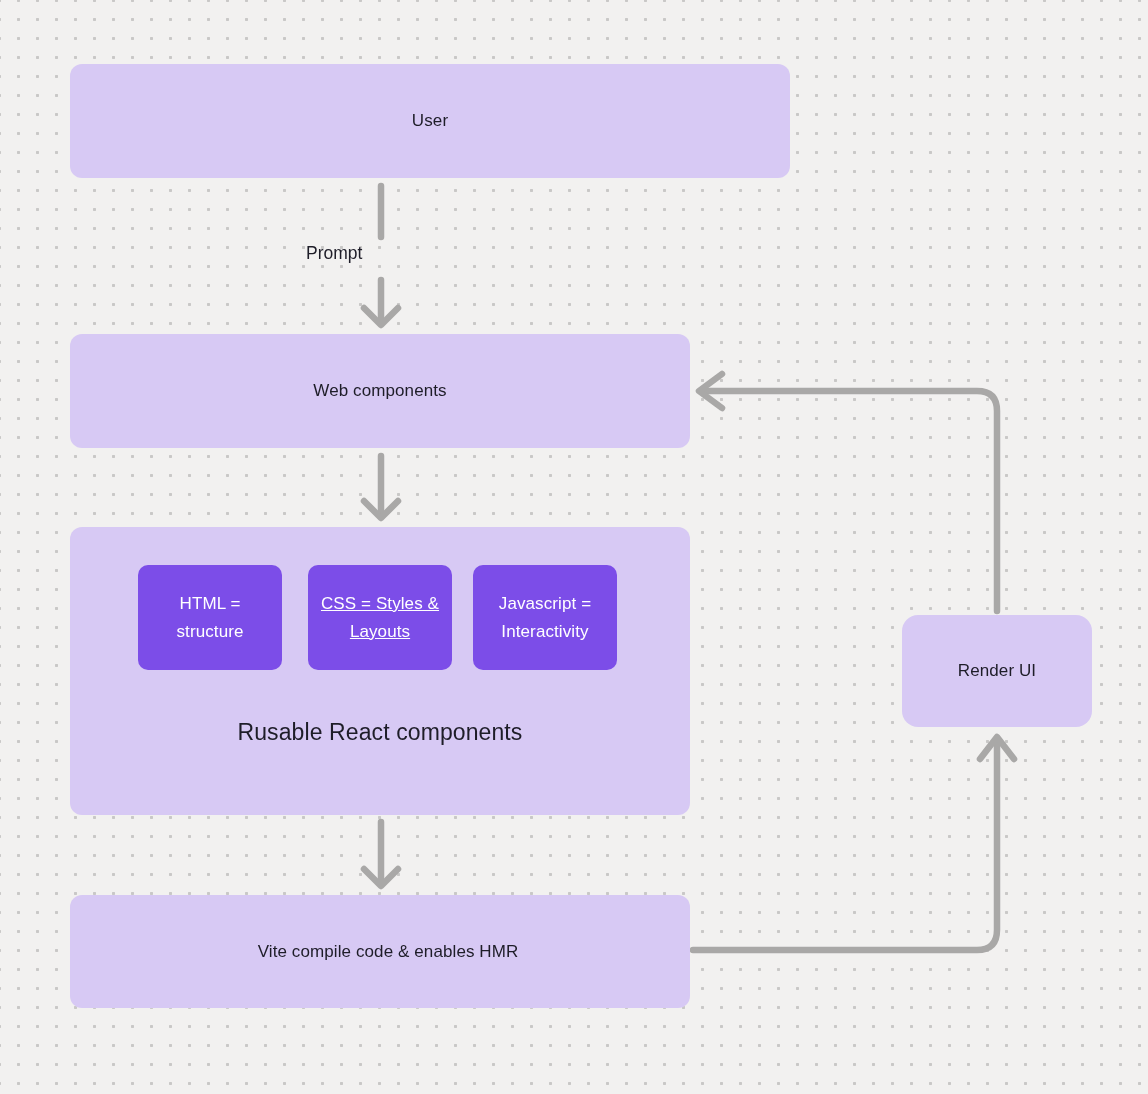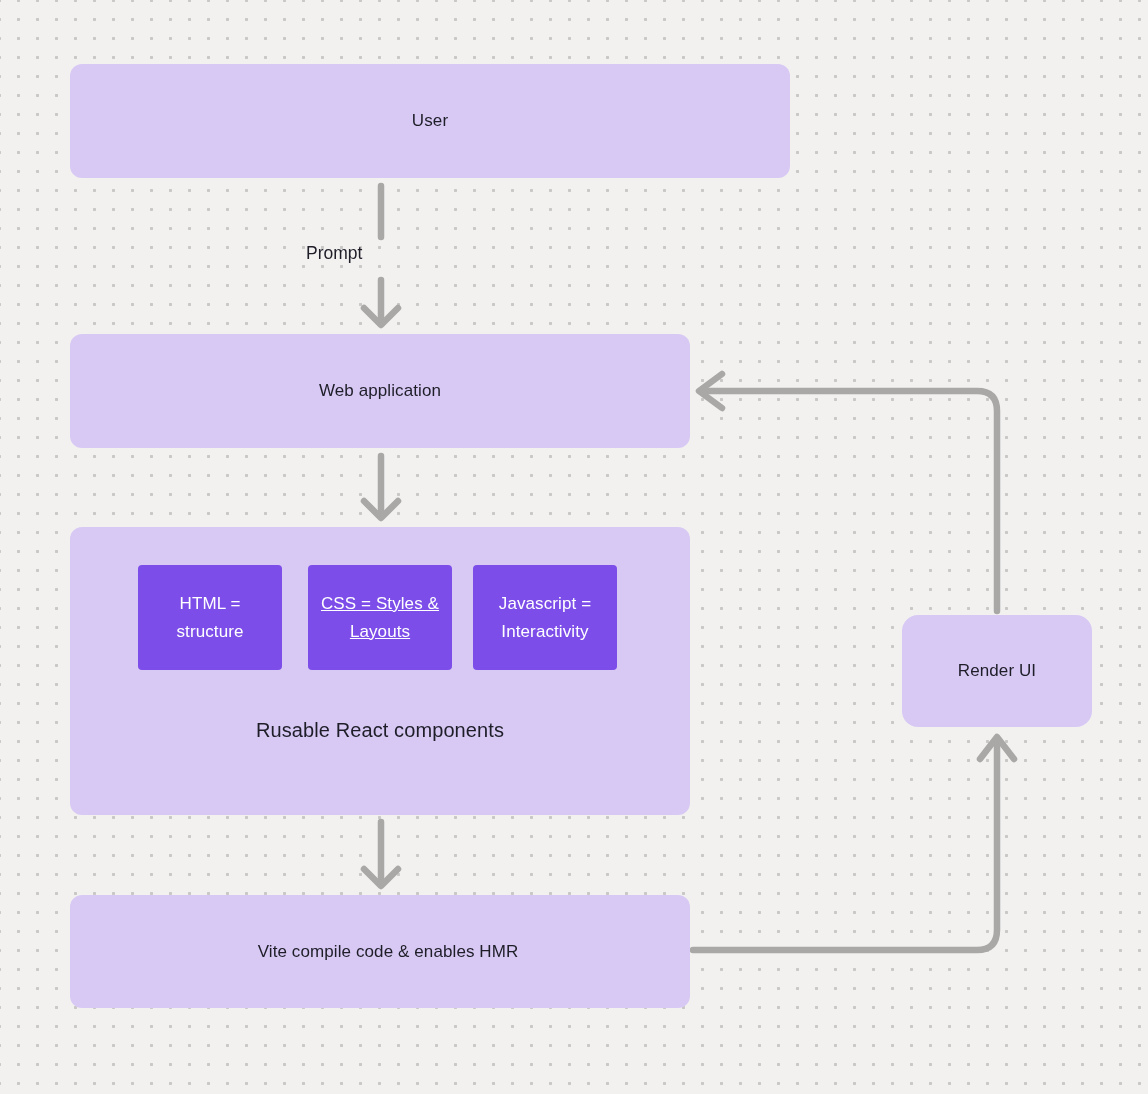--- a/index.html
+++ b/index.html
@@ -28,29 +28,29 @@
     font-size: 17px;
     letter-spacing: 0.1px;
   }
   .group-caption {
     position: absolute;
     left: 0;
     width: 100%;
     top: 192px;
     text-align: center;
     color: var(--node-text, #1e1d28);
-    font-size: 20px;
+    font-size: 23px;
   }
   .chip {
     position: absolute;
     top: 38px;
     width: 144px;
     height: 105px;
     background: var(--chip-fill, #7c4de8);
-    border-radius: 4px;
+    border-radius: 10px;
     display: flex;
     align-items: center;
     justify-content: center;
     text-align: center;
     color: var(--chip-text, #ffffff);
     font-size: 17px;
     line-height: 28px;
     padding: 0 10px;
   }
   .chip-html { left: 68px; }
@@ -104,21 +104,21 @@
   </g>
 </svg>
 
 <div class="node" style="left:70px; top:64px; width:720px; height:114px;">
   <span>User</span>
 </div>
 
 <div class="edge-label">Prompt</div>
 
 <div class="node" style="left:70px; top:334px; width:620px; height:114px;">
-  <span>Web application</span>
+  <span>Web components</span>
 </div>
 
 <div class="node" style="left:70px; top:527px; width:620px; height:288px;">
   <div class="chip chip-html">
     <span>HTML = structure</span>
   </div>
   <div class="chip chip-css">
     <span>CSS = Styles &amp; Layouts</span>
   </div>
   <div class="chip chip-js">

